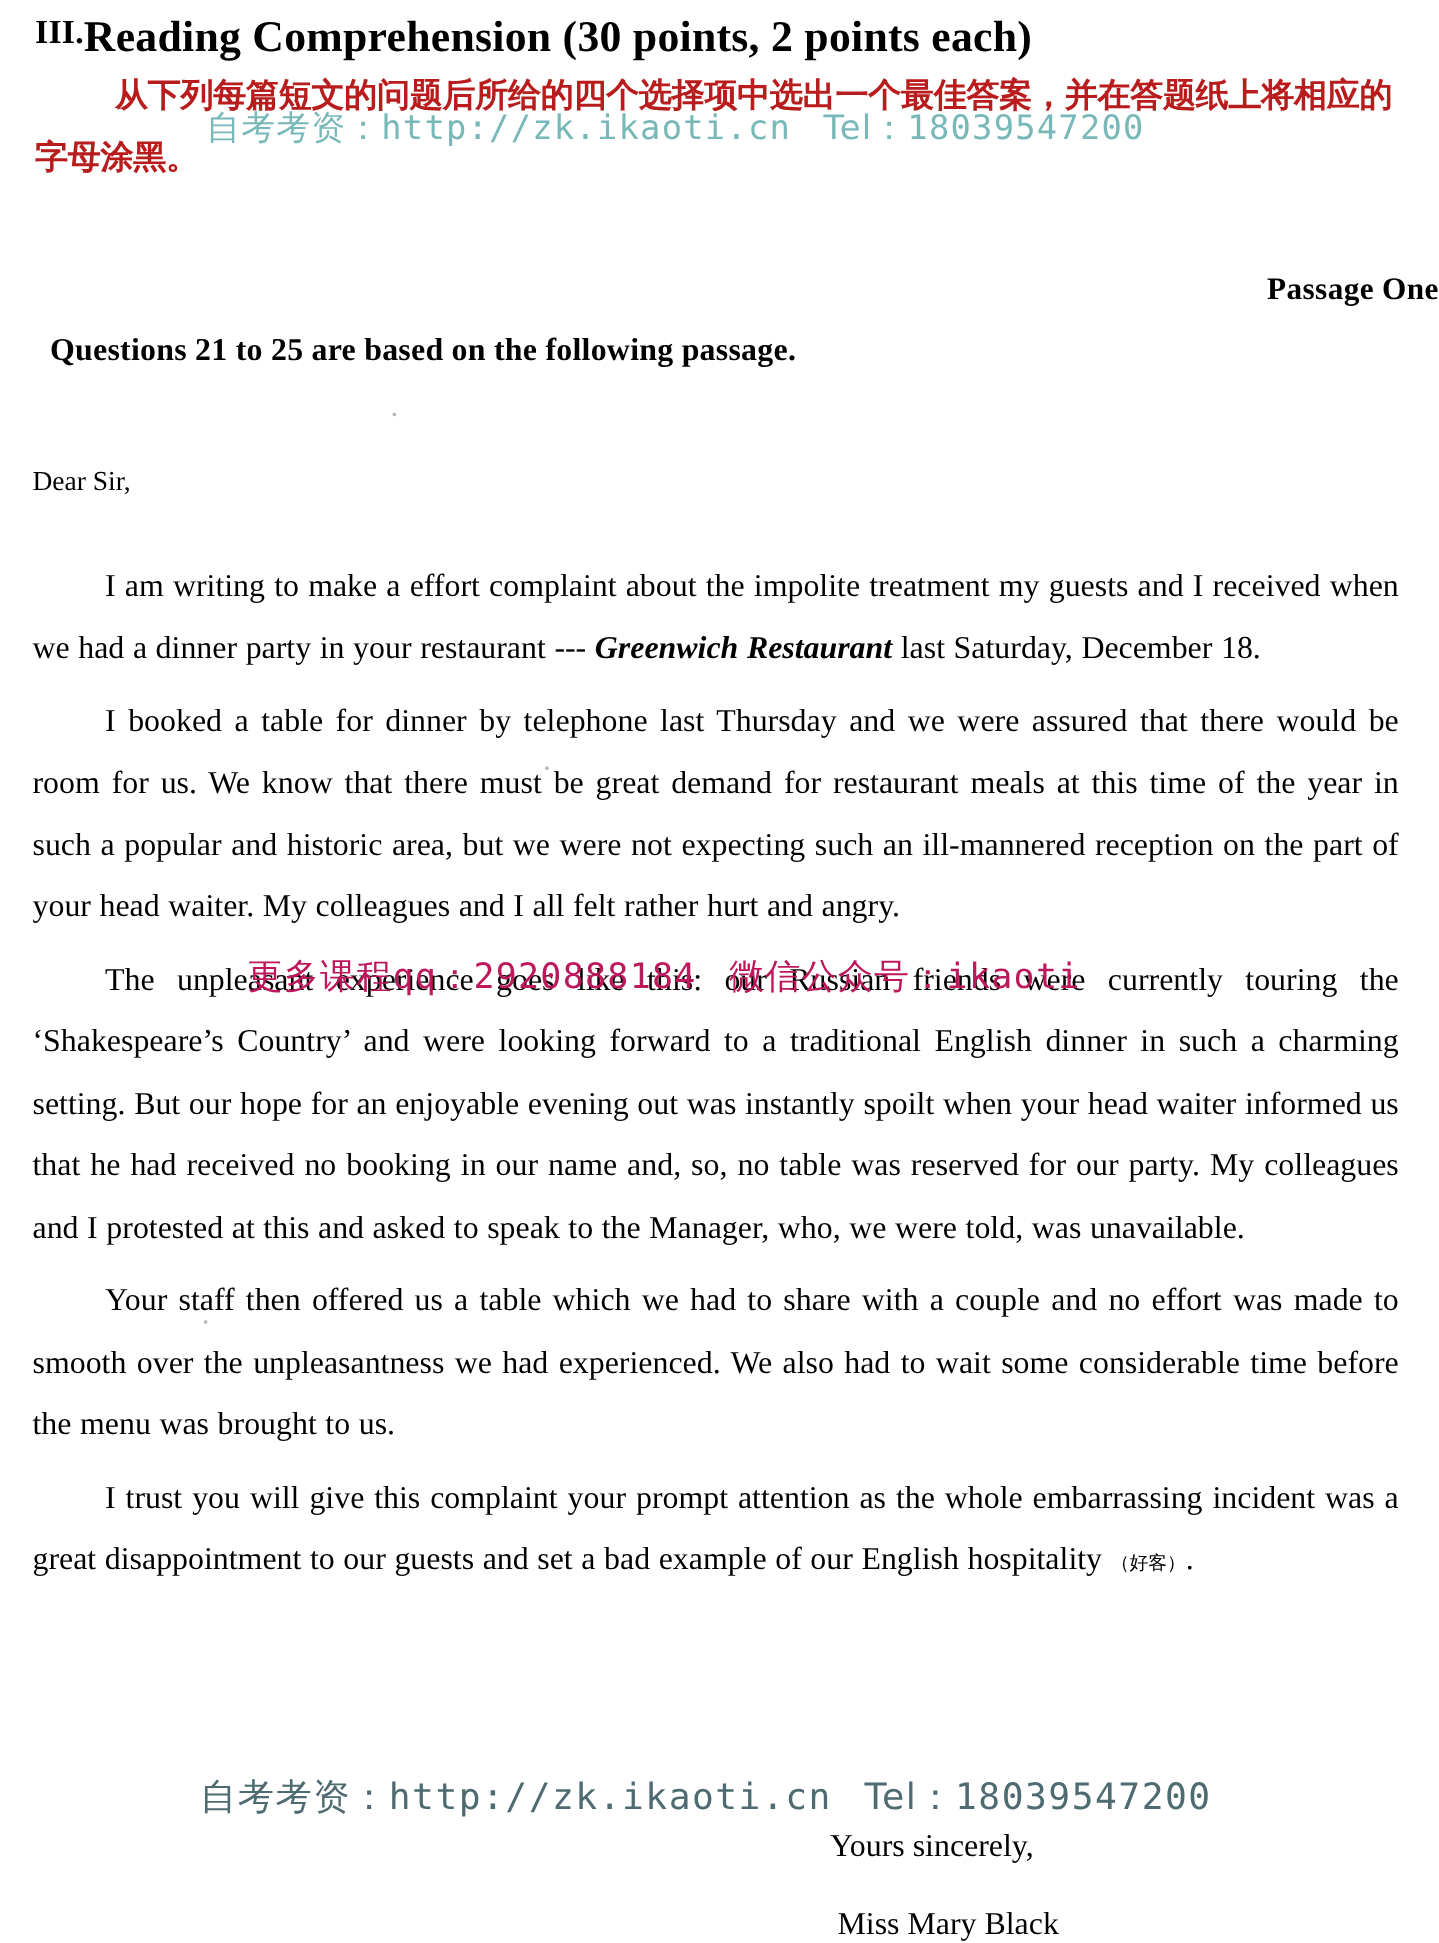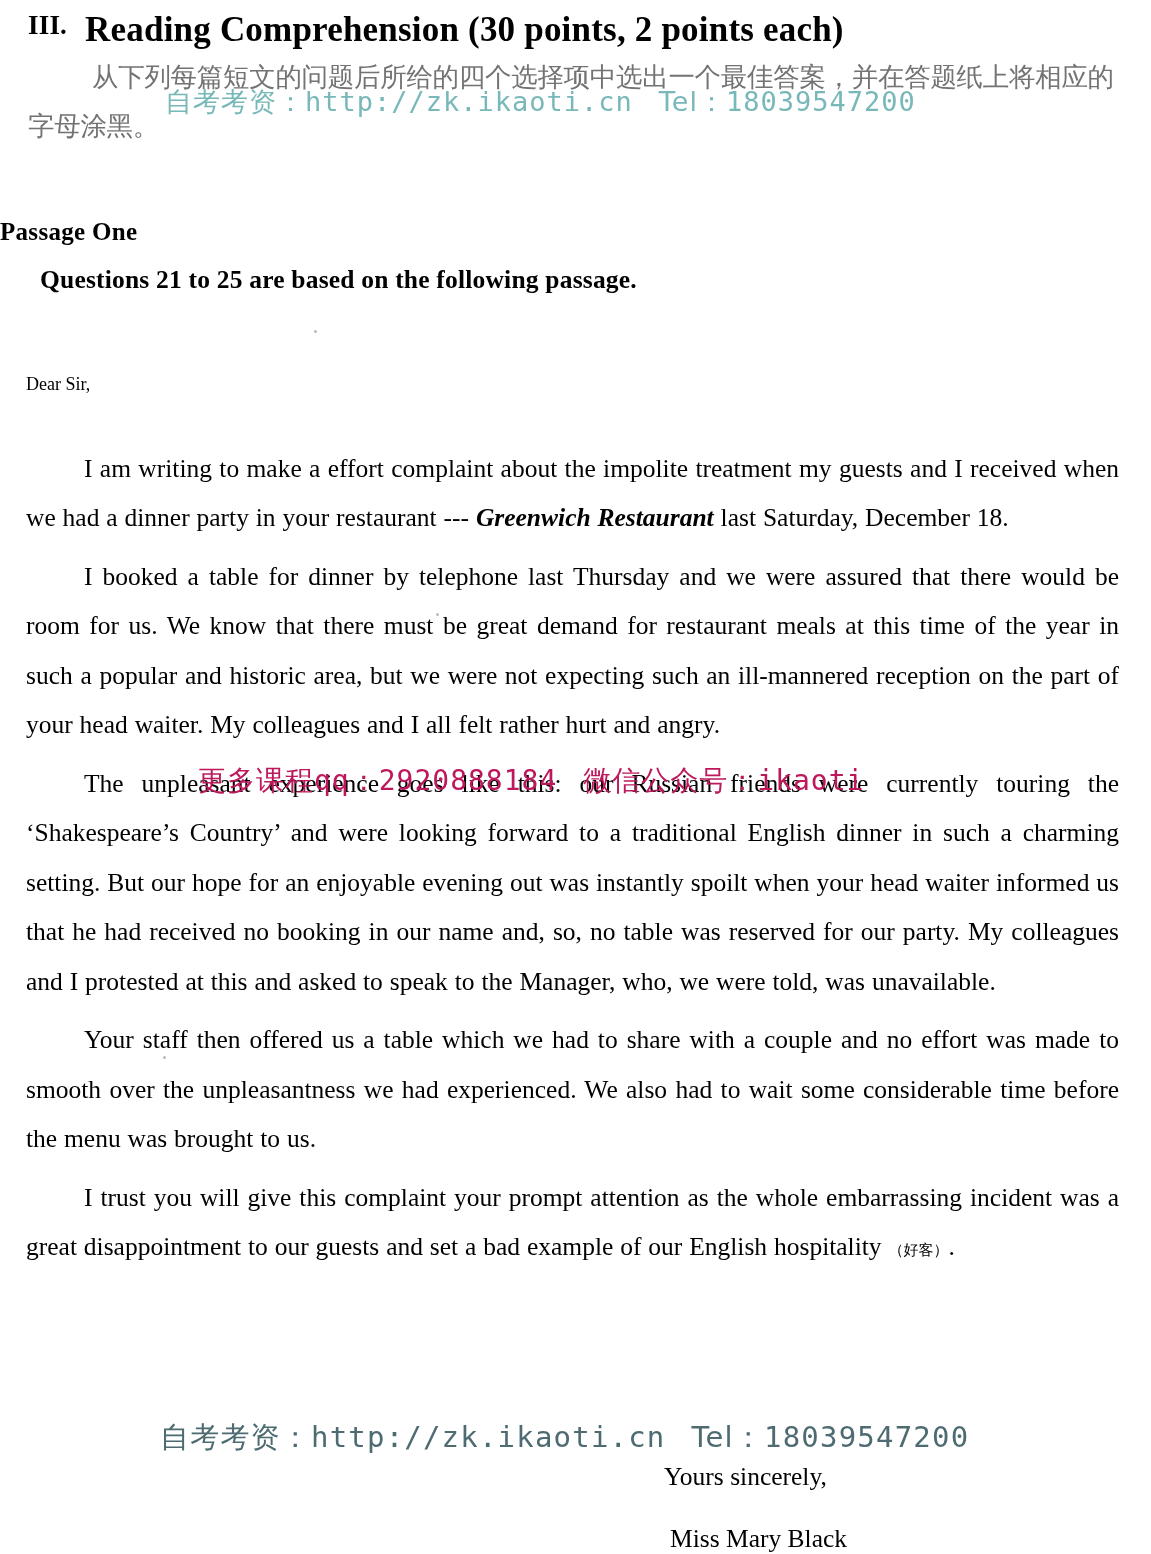--- a/index.html
+++ b/index.html
@@ -35,49 +35,48 @@
     display: flex;
     align-items: flex-start;
     font-weight: bold;
     font-size: 28px;
     letter-spacing: 0.2px;
     line-height: 1.15;
   }
   .section-numeral {
     font-weight: bold;
     font-size: 27px;
-    margin-right: 18px;
     font-family: "Liberation Serif", "DejaVu Serif", serif;
   }
   .section-title {
     font-weight: bold;
     font-size: 35px;
   }
 
   .instruction {
     position: absolute;
     left: 28px;
     top: 52px;
     width: 1095px;
     font-family: "DejaVu Sans", "Liberation Sans", sans-serif;
     font-size: 26.5px;
     line-height: 49px;
     text-indent: 64px;
-    font-weight: 400;
-    color: #737373;
+    font-weight: 700;
+    color: #b91c1c;
     letter-spacing: -0.3px;
   }
 
   
   .passage-title {
     position: absolute;
     top: 218px;
     left: 0;
     width: 1151px;
-    text-align: left;
+    text-align: right;
     font-weight: bold;
     font-size: 25px;
     letter-spacing: 0.3px;
   }
   .questions-line {
     position: absolute;
     top: 265px;
     left: 40px;
     font-weight: bold;
     font-size: 25.5px;
@@ -88,21 +87,21 @@
   .letter {
     position: absolute;
     top: 360px;
     left: 26px;
     width: 1093px;
     font-size: 25.5px;
     line-height: 49.5px;
   }
   .salutation {
     margin: 0 0 34px 0;
-    font-size: 18px;
+    font-size: 22px;
   }
   .para {
     margin: 0 0 9px 0;
     text-align: justify;
     text-align-last: left;
     text-indent: 58px;
     font-size: 25.5px;
     line-height: 49.5px;
     word-spacing: 0.5px;
   }

